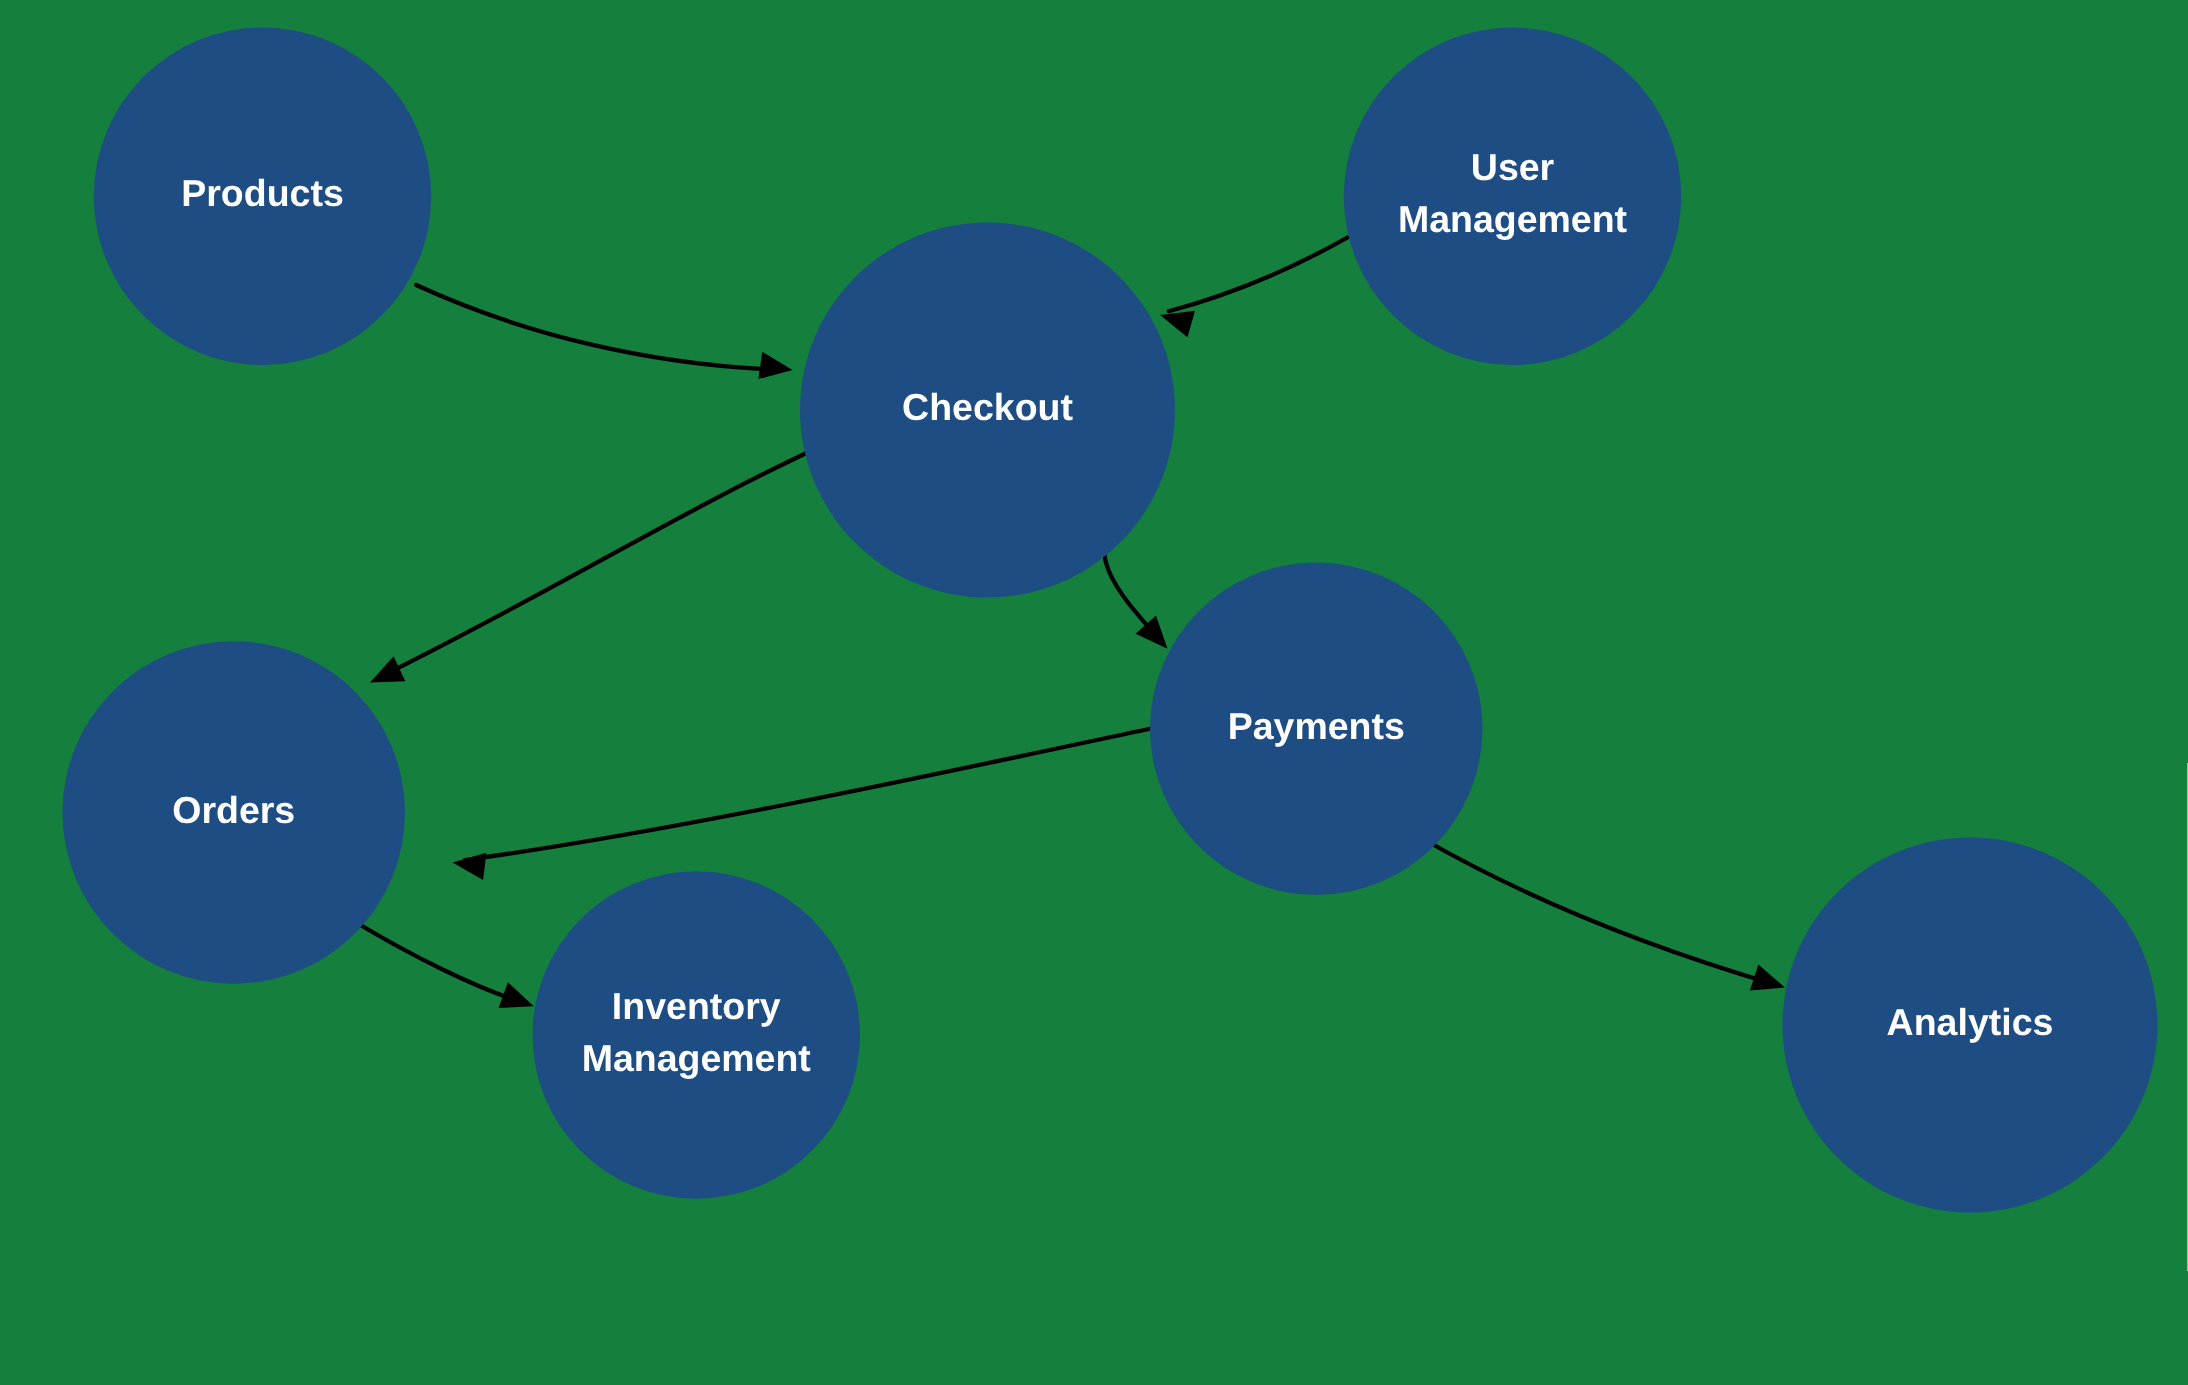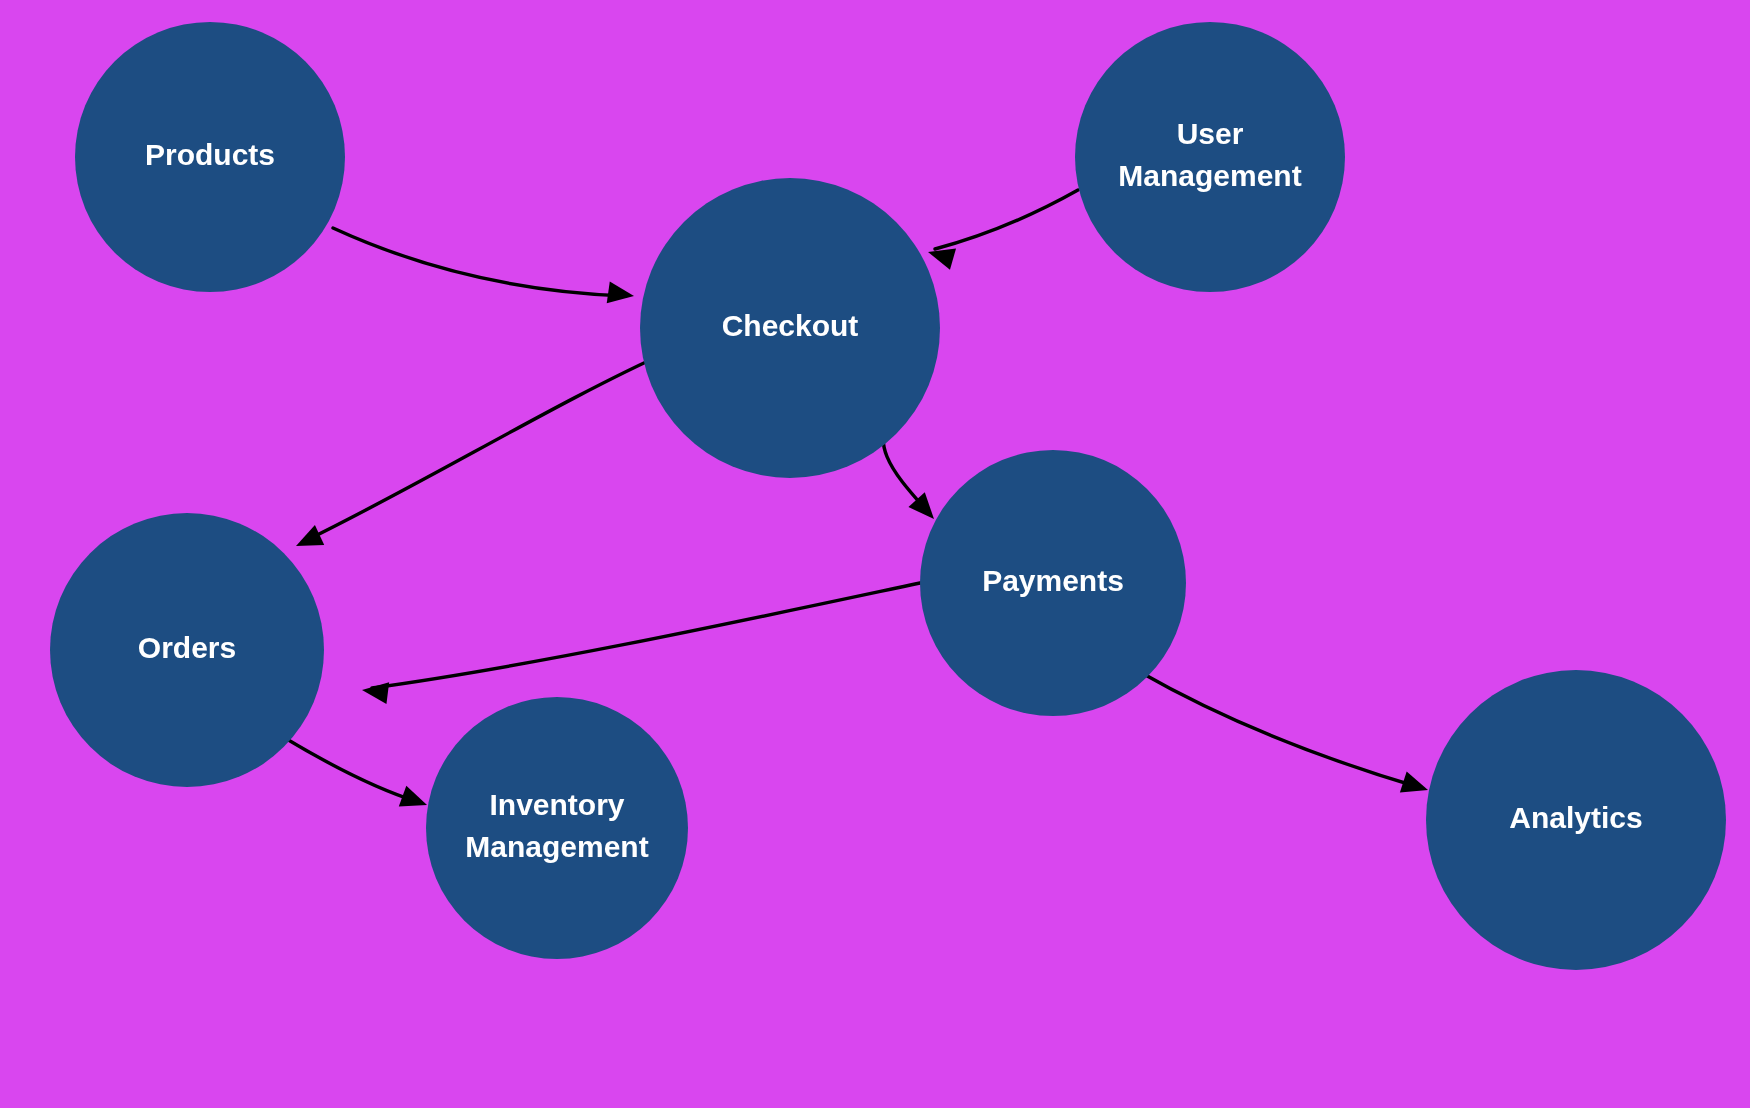--- a/index.html
+++ b/index.html
@@ -7,21 +7,21 @@
     padding: 0;
     background: #ffffff;
   }
   body {
     font-family: "Liberation Sans", sans-serif;
   }
   #graph-canvas {
     position: relative;
     width: 1750px;
     height: 1108px;
-    background: #d946ef;
+    background: #15803d;
     overflow: hidden;
   }
   #graph-svg {
     position: absolute;
     top: 0;
     left: 0;
     width: 1750px;
     height: 1108px;
   }
   .edge-path {

